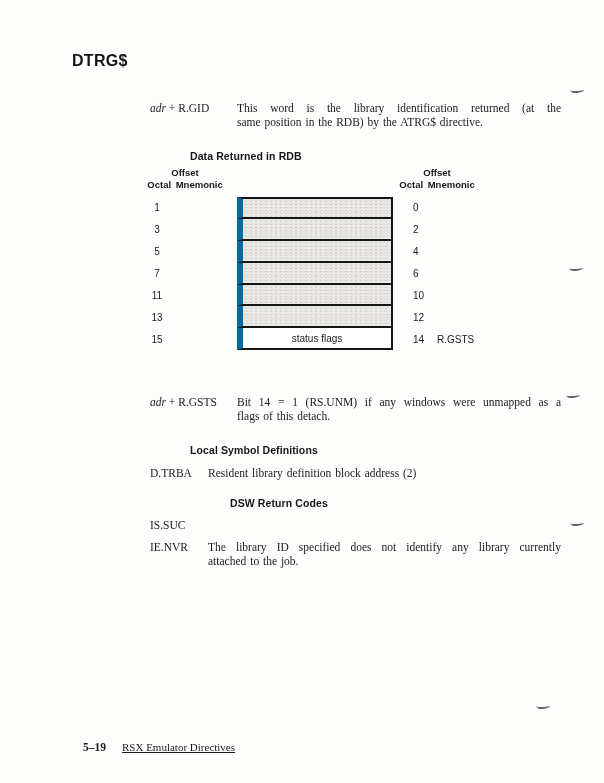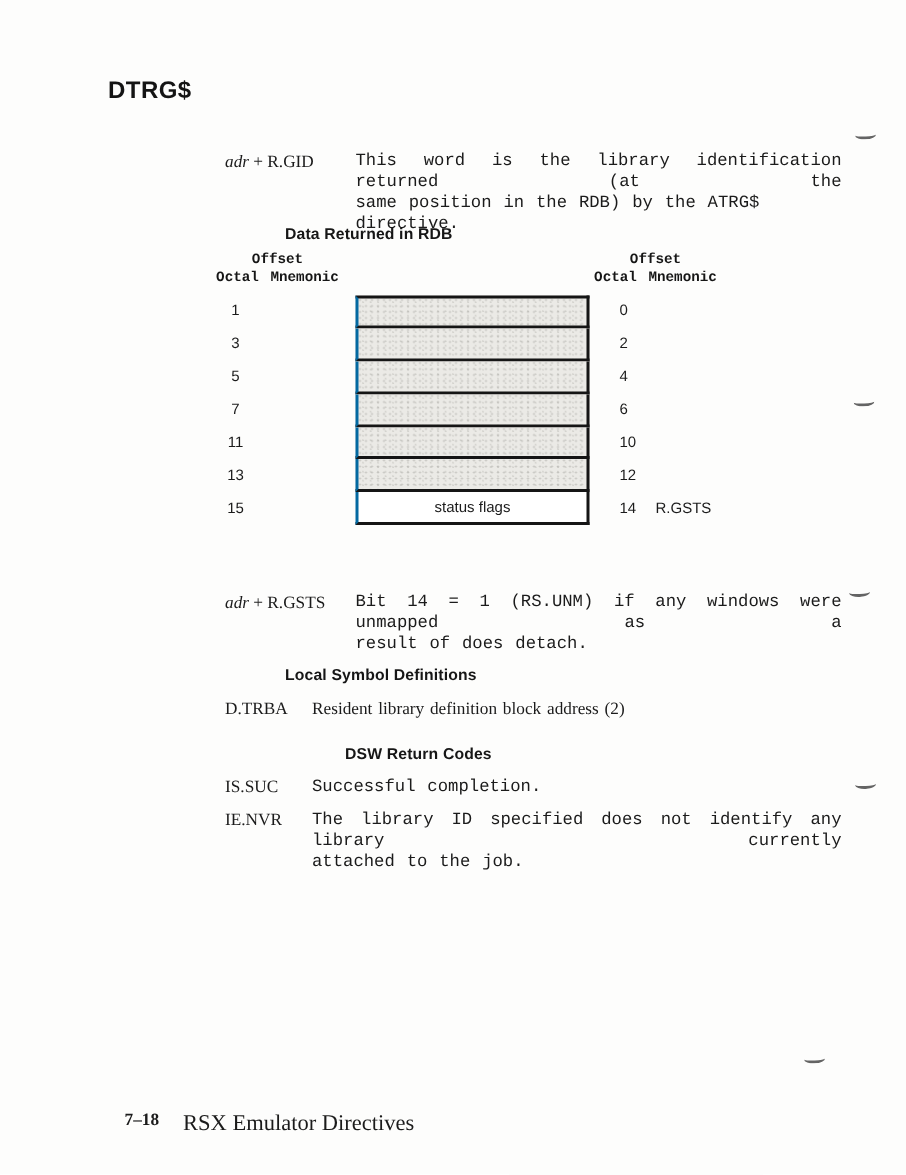--- a/index.html
+++ b/index.html
@@ -37,22 +37,22 @@
   }
 
   
   .body-text {
     font-size: 11.5px;
     line-height: 14px;
     word-spacing: 1px;
   }
   .term { font-size: 11.5px; line-height: 14px; }
   .term .it { font-style: italic; }
-  .jline { display: block; text-align: justify; text-align-last: justify; font-family: Liberation Mono, monospace; }
-  .lline { display: block; text-align: left; font-family: Liberation Mono, monospace; }
+  .jline { display: block; text-align: justify; text-align-last: justify; }
+  .lline { display: block; text-align: left; }
 
   
   .fig-header {
     font-family: "Liberation Sans", "DejaVu Sans", sans-serif;
     font-weight: bold;
     font-size: 9.5px;
     line-height: 11.5px;
     text-align: center;
     word-spacing: 2px;
     color: #161616;
@@ -65,40 +65,40 @@
     font-family: "Liberation Sans", "DejaVu Sans", sans-serif;
     font-size: 10px;
     color: #1b1b1b;
   }
   .cell { display: flex; align-items: center; }
   .left-label  { margin-left: 31px; width: 22px; justify-content: center; }
   .word-cell {
     margin-left: 69px;
     width: 156px;
     box-sizing: border-box;
-    border-left: 2px solid #0369a1;
+    border-left: 6px solid #0369a1;
     border-right: 2px solid #151515;
     border-bottom: 2px solid #151515;
     justify-content: center;
     background: #ffffff;
   }
   .fig-row:first-of-type .word-cell { border-top: 2px solid #151515; }
   .word-cell.shaded {
     background-color: #ebeae6;
     background-image:
       radial-gradient(circle at 1px 1px, rgba(110,110,104,0.30) 0.6px, transparent 0.75px),
       radial-gradient(circle at 3px 2.5px, rgba(140,140,132,0.25) 0.5px, transparent 0.65px);
     background-size: 4px 4px, 5px 3px;
   }
   .right-label { margin-left: 18px; width: 26px; justify-content: flex-start; padding-left: 2px; box-sizing: border-box; }
   .mnemonic   { width: 60px; justify-content: flex-start; }
 
   
   .page-number { left: 83px; top: 741px; font-weight: bold; font-size: 11.5px; }
-  .footer-text { left: 122px; top: 741px; font-size: 15px; }
+  .footer-text { left: 122px; top: 741px; font-size: 11px; text-decoration: underline; }
 
   
   .edge-mark {
     position: absolute;
     width: 14px; height: 4px;
     border-bottom: 2px solid #4a4a4a;
     border-radius: 0 0 70% 70%;
     transform: rotate(-3deg);
     opacity: 0.85;
   }
@@ -181,41 +181,38 @@
       </div>
 
 
   </div>
 
   <div class="abs term" style="left:150px; top:395px;">
     <span class="it">adr</span><span> + R.GSTS</span>
   </div>
   <div class="abs body-text" style="left:237px; top:395px; width:324px;">
     <span class="jline">Bit 14 = 1 (RS.UNM) if any windows were unmapped as a</span>
-    <span class="lline">result of does detach.</span>
+    <span class="lline">flags of this detach.</span>
   </div>
 
   <div class="abs section-heading" style="left:150px; top:444px;text-align:center;">Local Symbol Definitions</div>
   <div class="abs body-text" style="left:150px; top:466px;">D.TRBA</div>
   <div class="abs body-text" style="left:208px; top:466px; width:353px;">Resident library definition block address (2)</div>
 
   <div class="abs section-heading" style="left:150px; top:497px;padding-left:40px;">DSW Return Codes</div>
 
   <div class="abs body-text" style="left:150px; top:518px;">IS.SUC</div>
-  <div class="abs body-text" style="left:208px; top:518px; width:353px;">
-    <span class="lline">Successful completion.</span>
-  </div>
 
   <div class="abs body-text" style="left:150px; top:540px;">IE.NVR</div>
   <div class="abs body-text" style="left:208px; top:540px; width:353px;">
     <span class="jline">The library ID specified does not identify any library currently</span>
     <span class="lline">attached to the job.</span>
   </div>
 
-  <div class="abs page-number">7–18</div>
+  <div class="abs page-number">5–19</div>
   <div class="abs footer-text">RSX Emulator Directives</div>
 
   <div class="edge-mark" style="left:570px; top:87px;"></div>
   <div class="edge-mark" style="left:569px; top:265px;"></div>
   <div class="edge-mark" style="left:566px; top:392px;"></div>
   <div class="edge-mark" style="left:570px; top:520px;"></div>
   <div class="edge-mark" style="left:536px; top:703px;"></div>
 
 </div>
 

